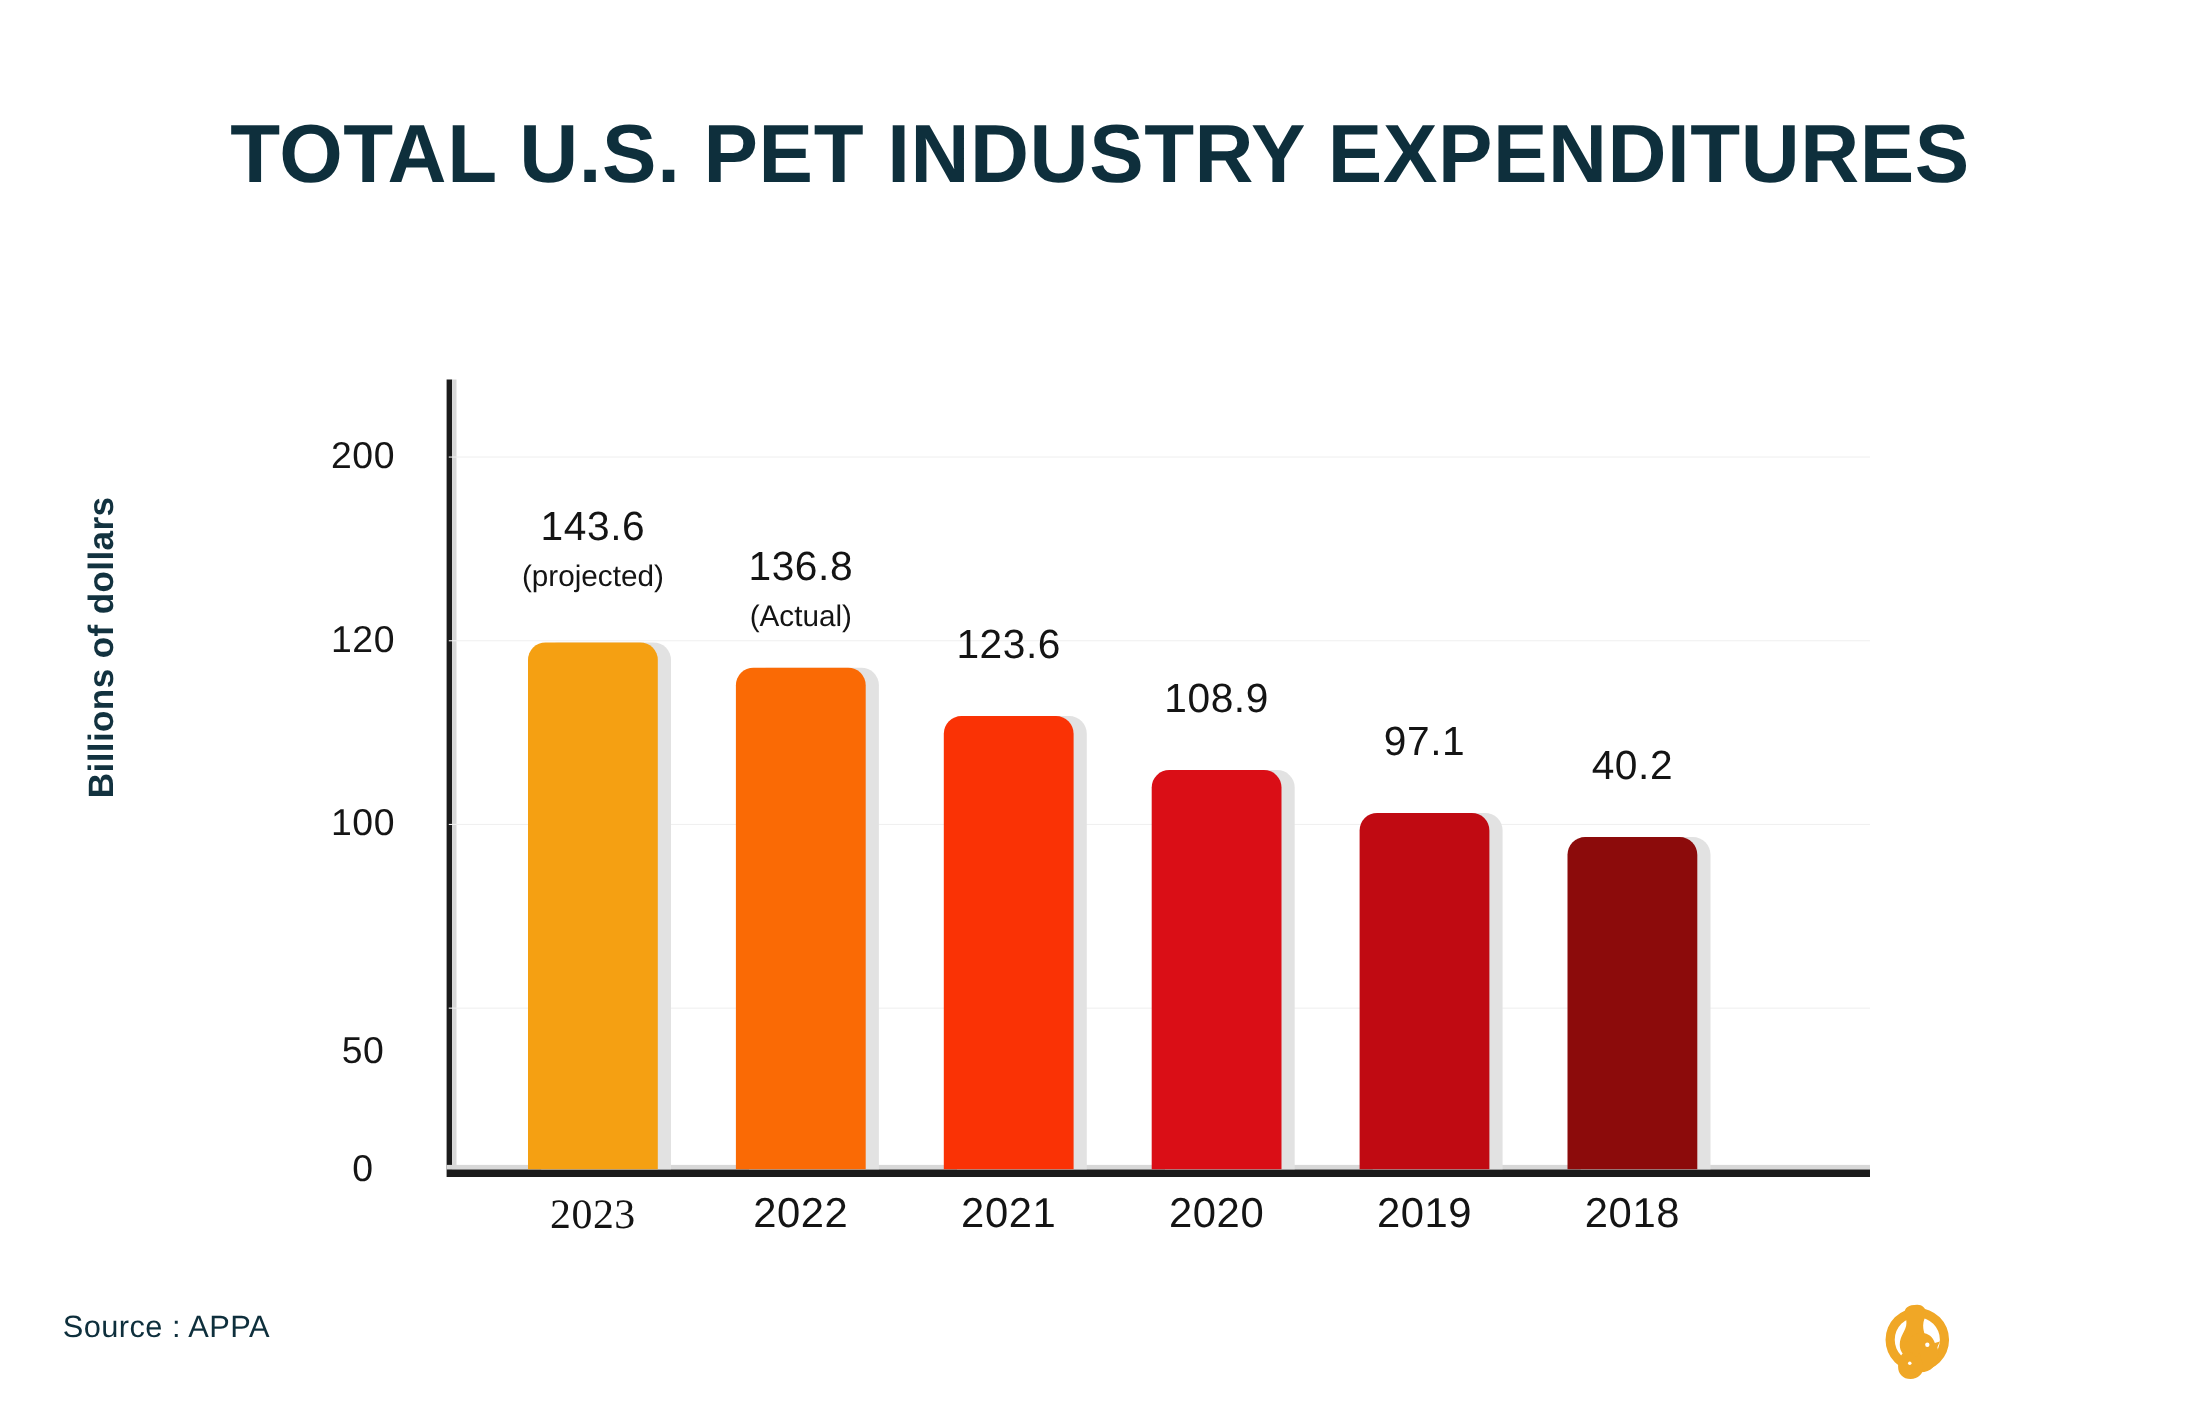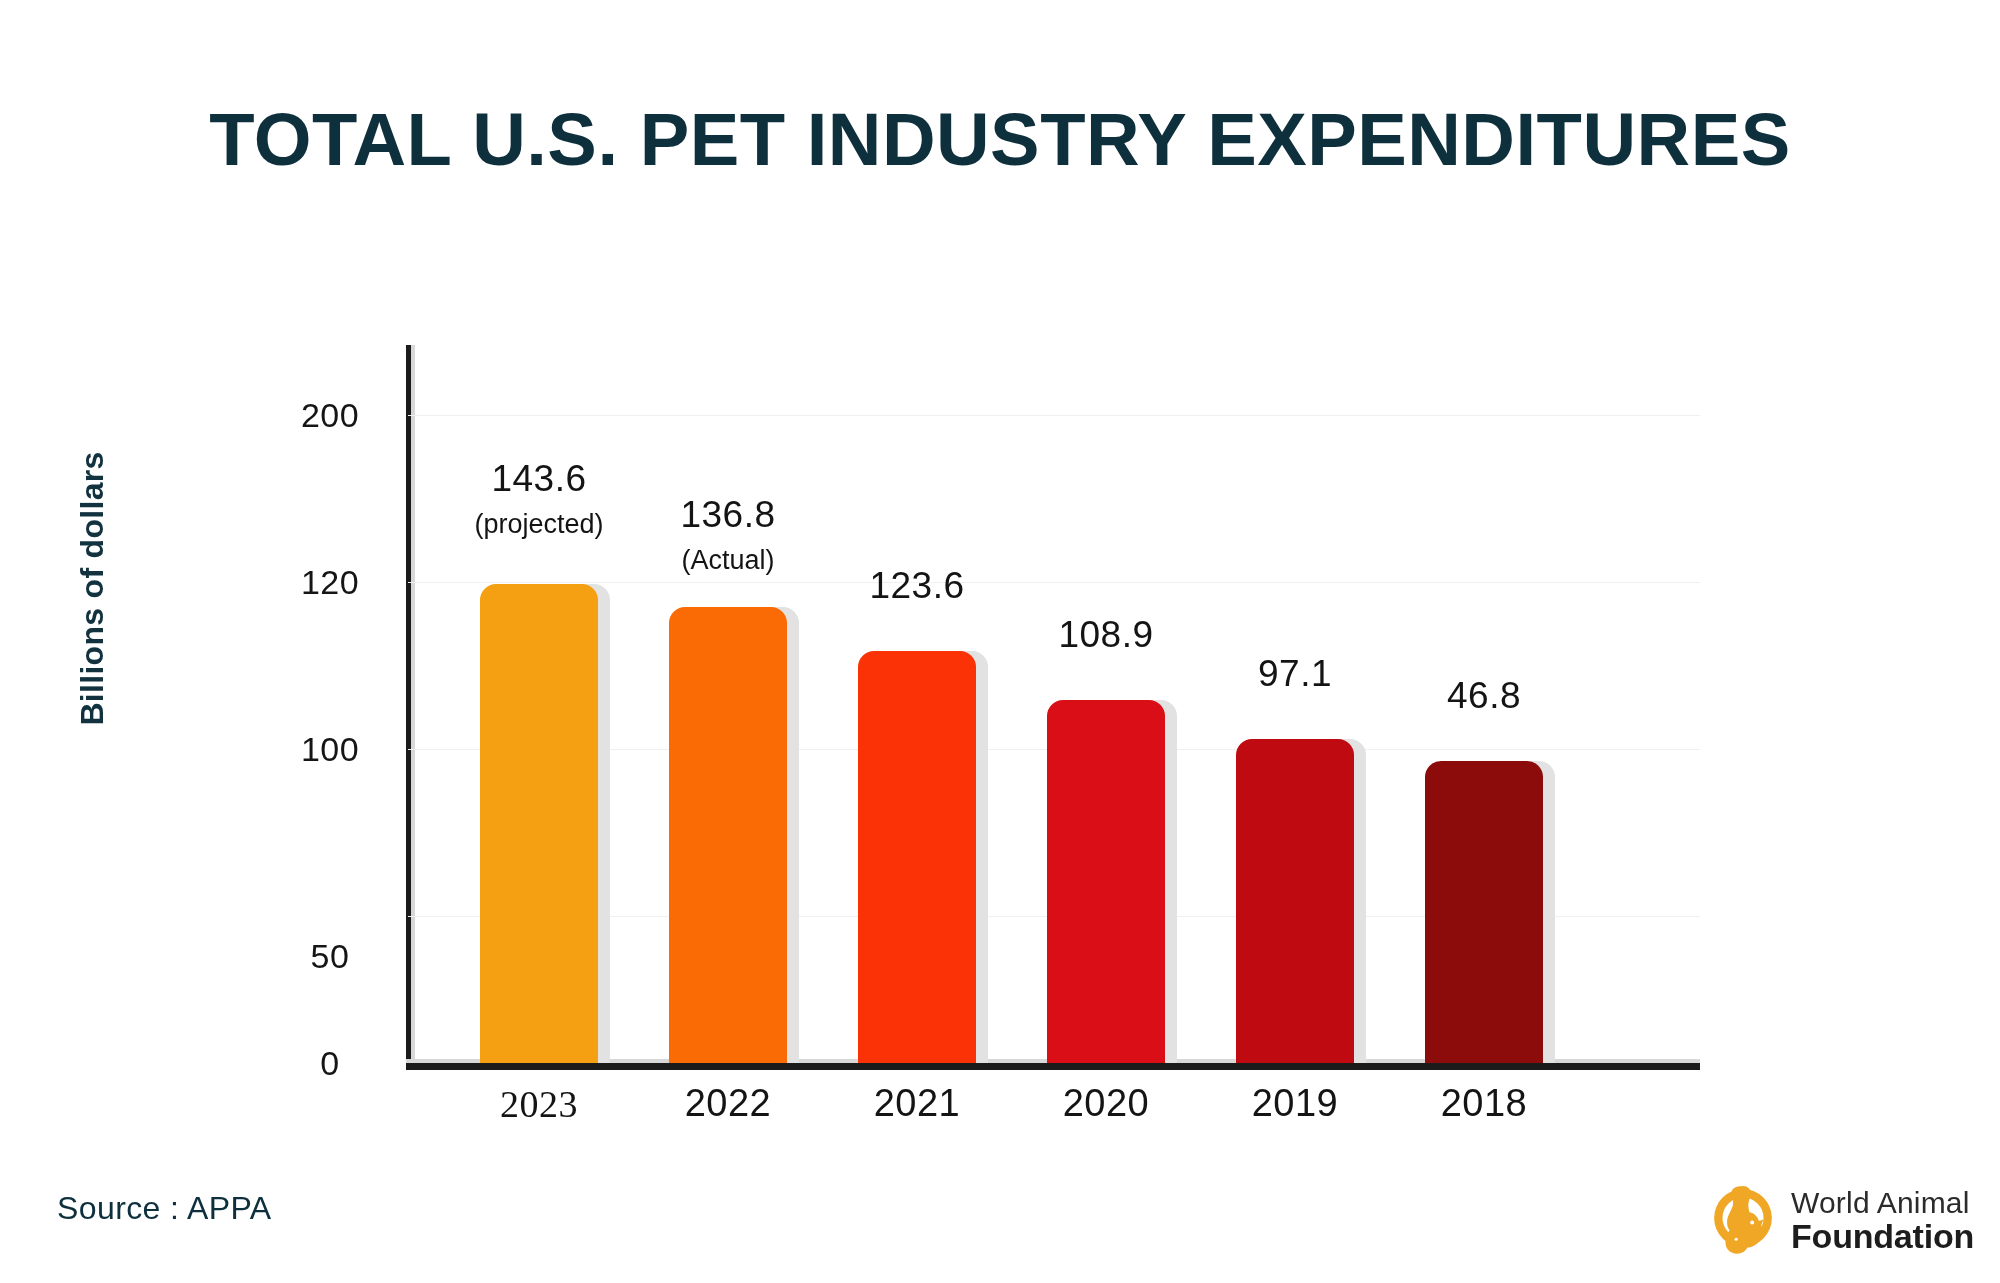--- a/index.html
+++ b/index.html
@@ -176,21 +176,21 @@
     color: #141414;
     letter-spacing: 0.5px;
   }
 
   
   #source-text {
     position: absolute;
     left: 57px;
     top: 1190px;
     font-family: "Liberation Sans", sans-serif;
-    font-size: 32px;
+    font-size: 28px;
     color: #0E2F3C;
     letter-spacing: 0.4px;
   }
 
   
   #logo {
     position: absolute;
     left: 1705px;
     top: 1178px;
     width: 270px;
@@ -272,21 +272,21 @@
     <div class="bar-rect" style="height:363px;background:#DA0E16;"></div>
   </div>
 
   <div class="bar-group" style="left:828px;">
     <div class="bar-value" style="bottom:368px;">97.1</div>
     <div class="bar-shadow" style="height:324px;"></div>
     <div class="bar-rect" style="height:324px;background:#C00A12;"></div>
   </div>
 
   <div class="bar-group" style="left:1017px;">
-    <div class="bar-value" style="bottom:346px;">46.8</div>
+    <div class="bar-value" style="bottom:346px;">40.2</div>
     <div class="bar-shadow" style="height:302px;"></div>
     <div class="bar-rect" style="height:302px;background:#8C0B0B;"></div>
   </div>
 
 </div>
 
 <div class="xtick" style="left:419px;font-family:Liberation Serif, serif;">2023</div>
 <div class="xtick" style="left:608px;">2022</div>
 <div class="xtick" style="left:797px;">2021</div>
 <div class="xtick" style="left:986px;text-align:center;">2020</div>
@@ -302,17 +302,13 @@
     <path d="M50 4 c6 0 10 4 10 9 c0 6 -3 10 -3 16 c0 9 4 14 4 22
              c0 10 -7 17 -16 17 c-10 0 -16 -7 -16 -16 c0 -11 8 -17 8 -26
              c0 -7 -2 -9 -2 -13 c0 -5 4 -9 15 -9 Z" fill="#F0A726"></path>
     <path d="M56 38 c7 0 13 5 15 12 l6 -2 l-3 7 c1 3 1 6 1 9
              c0 12 -9 21 -21 21 c-12 0 -21 -9 -21 -21 c0 -14 10 -26 23 -26 Z" fill="#F0A726"></path>
     <path d="M38 60 c5 0 9 3 11 7 l4 -6 l1 8 c2 3 3 6 3 10
              c0 8 -6 14 -15 14 c-9 0 -15 -6 -15 -15 c0 -10 5 -18 11 -18 Z" fill="#F0A726"></path>
     <circle cx="62" cy="52" r="2.6" fill="#ffffff"></circle>
     <circle cx="41" cy="74" r="2.1" fill="#ffffff"></circle>
   </svg>
-  <div id="logo-text">
-    <div id="logo-line-1">World Animal</div>
-    <div id="logo-line-2">Foundation</div>
-  </div>
 </div>
 
 </body></html>

